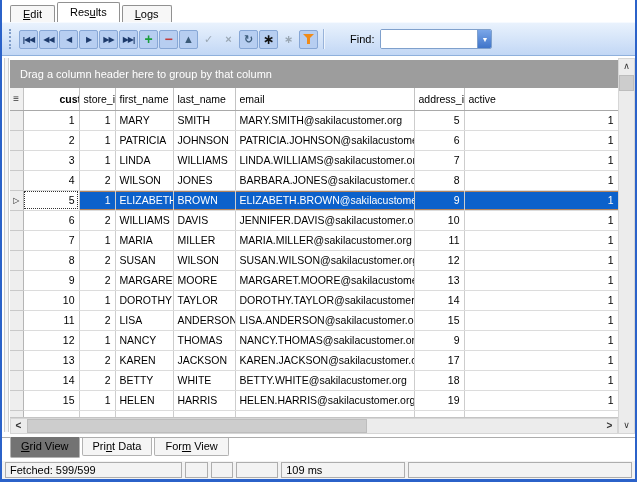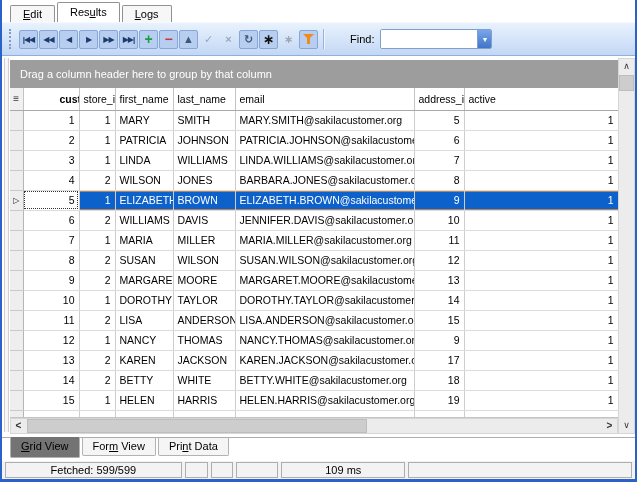--- a/index.html
+++ b/index.html
@@ -85,21 +85,21 @@
 
   
   .bottom-tabs { position:absolute; left:0; top:437px; width:100%; height:23px;
                  border-top:1px solid #adadad; background:#fff; display:flex; padding-left:8px; }
   .btab { border:1px solid #b2b2b2; border-top:none; border-radius:0 0 2px 2px; background:#f5f5f5;
           padding:0 10px; height:18px; line-height:17px; margin-right:2px; cursor:default; }
   .btab.active { background:#737373; margin-top:-1px; height:21px; line-height:19px; z-index:2; }
 
   
   .statusbar { position:absolute; left:0; top:461px; width:100%; height:18px; background:#f3f3f3;
-               display:flex; align-items:center; padding-left:3px;text-align:center; }
+               display:flex; align-items:center; padding-left:3px; }
   .spanel { border:1px solid #aeaeae; background:#f3f3f3; height:16px; line-height:14px;
             padding:0 4px; margin-right:3px; overflow:hidden; white-space:nowrap; }
 </style>
 </head>
 <body>
 
 <div class="window">
 
   <div class="top-tabs">
       <div class="tab"><span></span><span class="key">E</span><span>dit</span></div>
@@ -340,22 +340,22 @@
   </div>
 
   <div class="vscroll">
     <div class="vs-up">∧</div>
     <div class="vs-thumb"></div>
     <div class="vs-down">∨</div>
   </div>
 
   <div class="bottom-tabs">
       <div class="btab active"><span></span><span class="key">G</span><span>rid View</span></div>
+      <div class="btab"><span>Pri</span><span class="key">n</span><span>t Data</span></div>
       <div class="btab"><span>For</span><span class="key">m</span><span> View</span></div>
-      <div class="btab"><span>Pri</span><span class="key">n</span><span>t Data</span></div>
     </div>
 
   <div class="statusbar">
       <div class="spanel" style="width: 184px;">Fetched: 599/599</div>
       <div class="spanel" style="width: 24px;"></div>
       <div class="spanel" style="width: 22px;"></div>
       <div class="spanel" style="width: 44px;"></div>
       <div class="spanel" style="width: 129px;">109 ms</div>
       <div class="spanel" style="width: 233px;"></div>
     </div>

